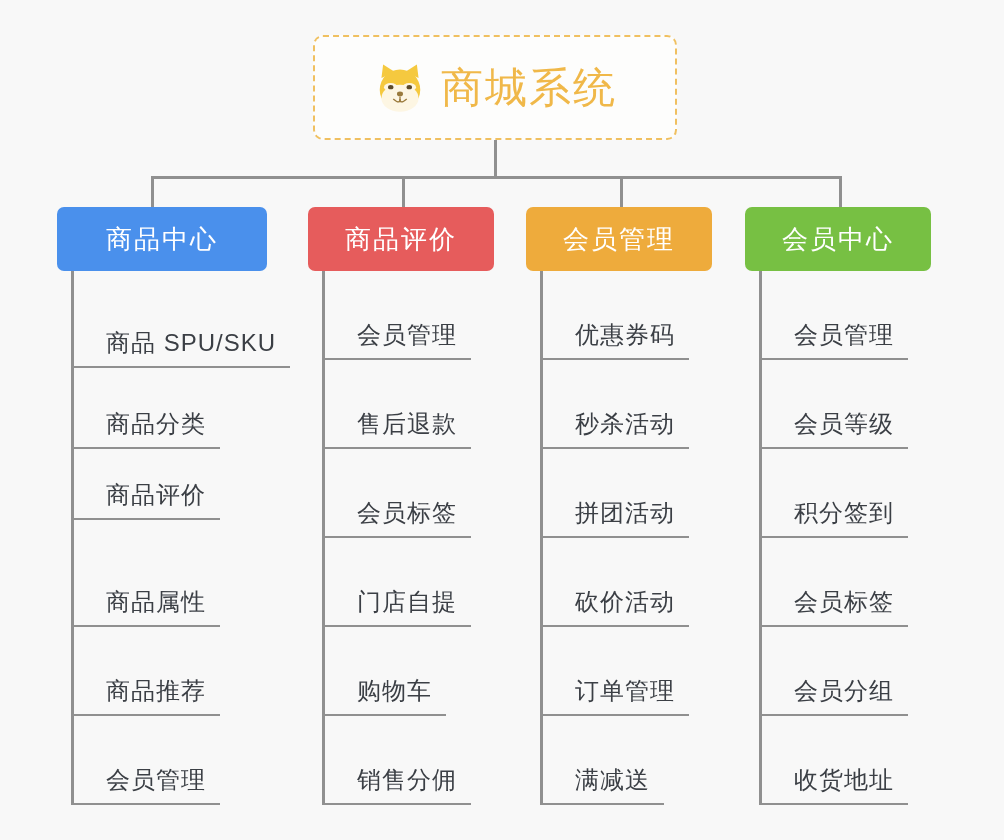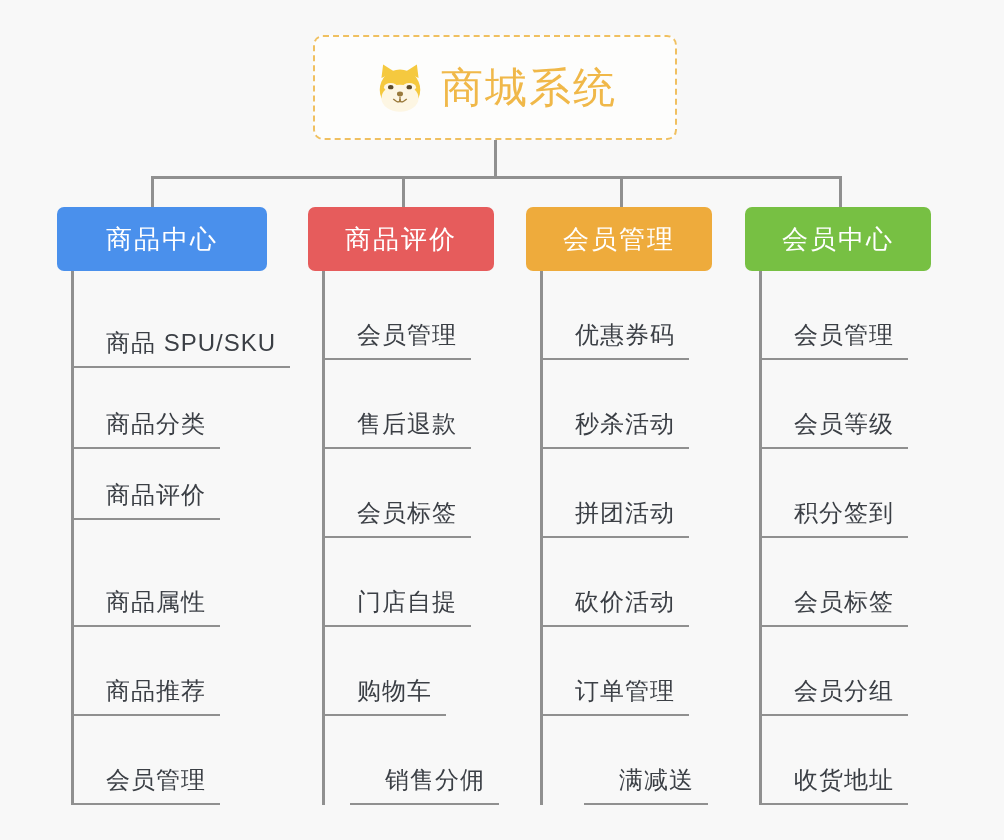--- a/index.html
+++ b/index.html
@@ -194,41 +194,41 @@
         <div class="leaf" style="top: 178px;">
           <span class="leaf-inner" style="border-bottom-color: rgb(144, 144, 144);">会员标签</span>
         </div>
         <div class="leaf" style="top: 267px;">
           <span class="leaf-inner" style="border-bottom-color: rgb(144, 144, 144);">门店自提</span>
         </div>
         <div class="leaf" style="top: 356px;">
           <span class="leaf-inner" style="border-bottom-color: rgb(144, 144, 144);">购物车</span>
         </div>
         <div class="leaf" style="top: 445px;">
-          <span class="leaf-inner" style="border-bottom-color: rgb(144, 144, 144); margin-left: 28px;">销售分佣</span>
+          <span class="leaf-inner" style="border-bottom-color: rgb(144, 144, 144);">销售分佣</span>
         </div>
       </div>
       <div class="branch" style="left: 540px;">
         <div class="trunk" style="height: 534px; background: rgb(144, 144, 144);"></div>
         <div class="leaf" style="top: 0px;">
           <span class="leaf-inner" style="border-bottom-color: rgb(144, 144, 144);">优惠券码</span>
         </div>
         <div class="leaf" style="top: 89px;">
           <span class="leaf-inner" style="border-bottom-color: rgb(144, 144, 144);">秒杀活动</span>
         </div>
         <div class="leaf" style="top: 178px;">
           <span class="leaf-inner" style="border-bottom-color: rgb(144, 144, 144);">拼团活动</span>
         </div>
         <div class="leaf" style="top: 267px;">
           <span class="leaf-inner" style="border-bottom-color: rgb(144, 144, 144);">砍价活动</span>
         </div>
         <div class="leaf" style="top: 356px;">
           <span class="leaf-inner" style="border-bottom-color: rgb(144, 144, 144);">订单管理</span>
         </div>
-        <div class="leaf" style="top: 445px; padding-left: 44px;">
+        <div class="leaf" style="top: 445px;">
           <span class="leaf-inner" style="border-bottom-color: rgb(144, 144, 144);">满减送</span>
         </div>
       </div>
       <div class="branch" style="left: 759px;">
         <div class="trunk" style="height: 534px; background: rgb(144, 144, 144);"></div>
         <div class="leaf" style="top: 0px;">
           <span class="leaf-inner" style="border-bottom-color: rgb(144, 144, 144);">会员管理</span>
         </div>
         <div class="leaf" style="top: 89px;">
           <span class="leaf-inner" style="border-bottom-color: rgb(144, 144, 144);">会员等级</span>

